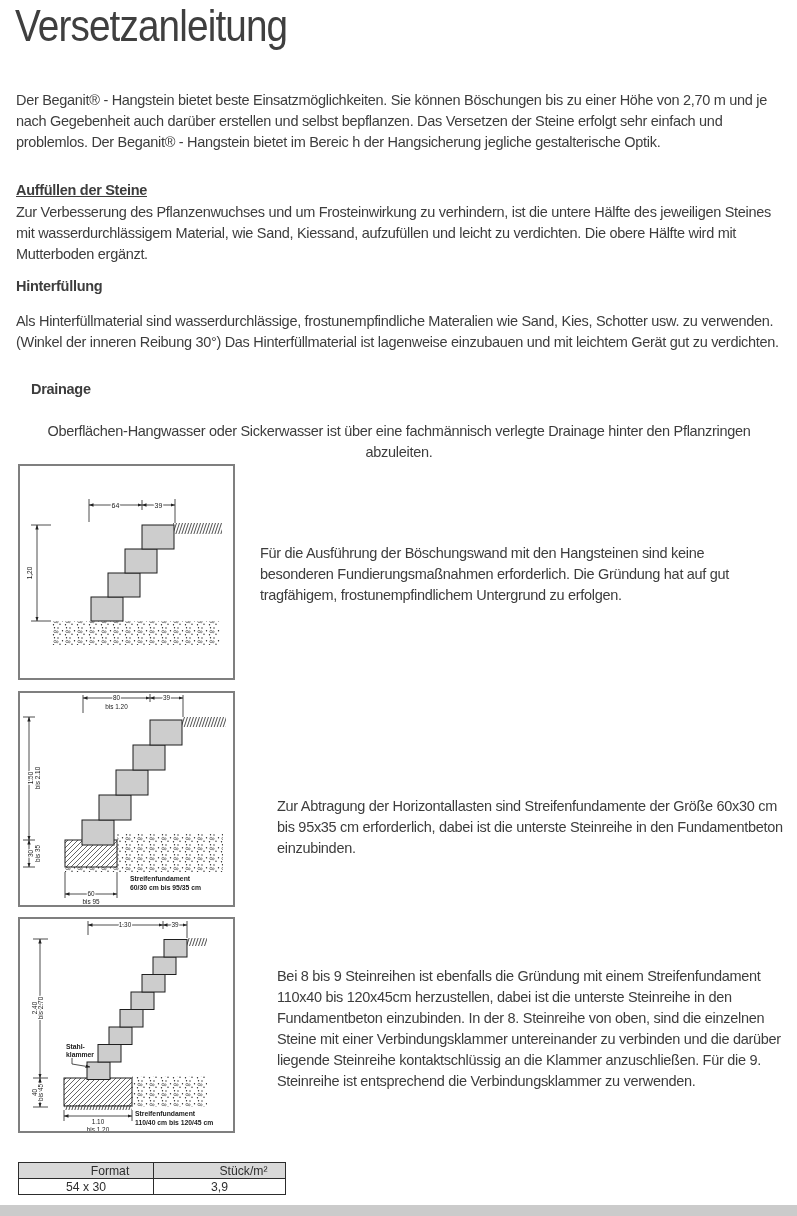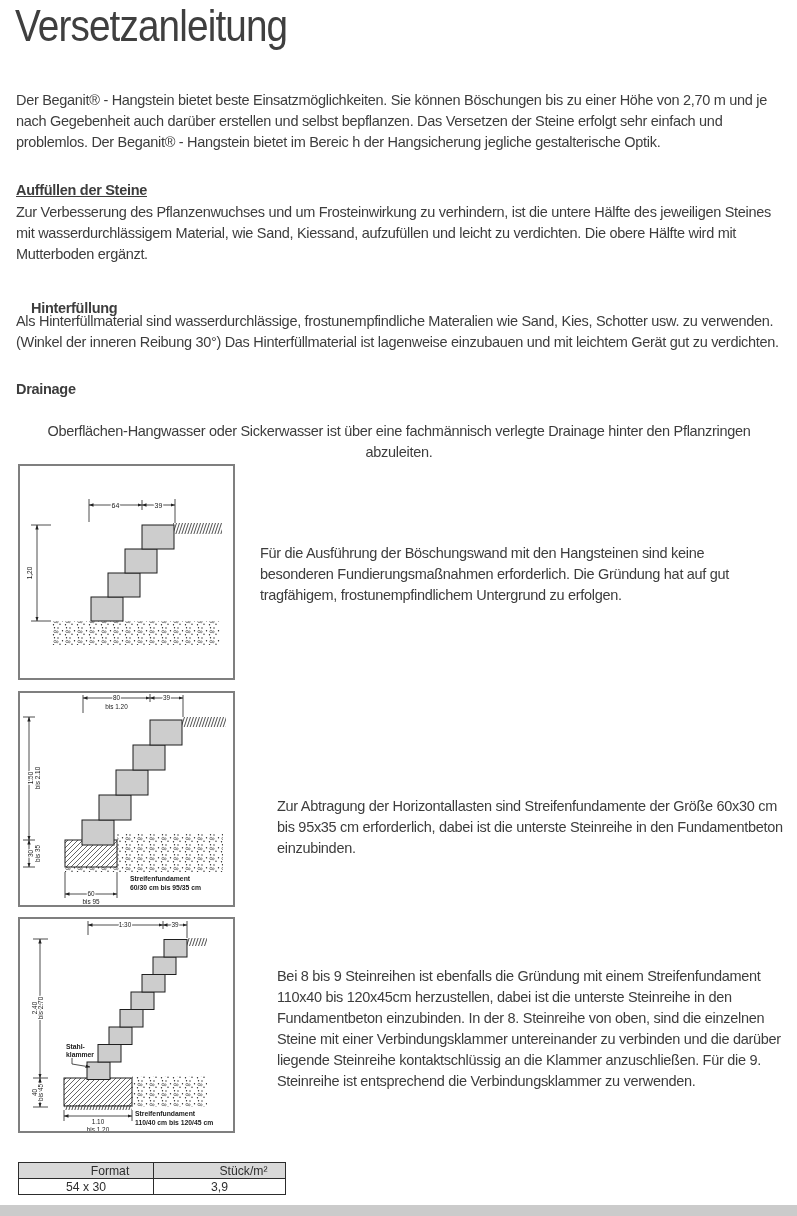--- a/index.html
+++ b/index.html
@@ -56,24 +56,24 @@
     </defs>
   </svg>
 
   <div class="title">Versetzanleitung</div>
 
   <div class="para" style="left:16px;top:90px;width:766px;">Der Beganit® - Hangstein bietet beste Einsatzmöglichkeiten. Sie können Böschungen bis zu einer Höhe von 2,70 m und je nach Gegebenheit auch darüber erstellen und selbst bepflanzen. Das Versetzen der Steine erfolgt sehr einfach und problemlos. Der Beganit® - Hangstein bietet im Bereic h der Hangsicherung jegliche gestalterische Optik.</div>
 
   <div class="hdr" style="left:16px;top:182px;text-decoration:underline;">Auffüllen der Steine</div>
   <div class="para" style="left:16px;top:202px;width:766px;">Zur Verbesserung des Pflanzenwuchses und um Frosteinwirkung zu verhindern, ist die untere Hälfte des jeweiligen Steines mit wasserdurchlässigem Material, wie Sand, Kiessand, aufzufüllen und leicht zu verdichten. Die obere Hälfte wird mit Mutterboden ergänzt.</div>
 
-  <div class="hdr" style="left:16px;top:300px;margin-left:15px;">Hinterfüllung</div>
+  <div class="hdr" style="left:16px;top:278px;">Hinterfüllung</div>
   <div class="para" style="left:16px;top:311px;width:766px;">Als Hinterfüllmaterial sind wasserdurchlässige, frostunempfindliche Materalien wie Sand, Kies, Schotter usw. zu verwenden. (Winkel der inneren Reibung 30°) Das Hinterfüllmaterial ist lagenweise einzubauen und mit leichtem Gerät  gut zu verdichten.</div>
 
-  <div class="hdr" style="left:16px;top:381px;">Drainage</div>
+  <div class="hdr" style="left:31px;top:381px;">Drainage</div>
   <div class="para" style="left:16px;top:421px;width:766px;text-align:center;">Oberflächen-Hangwasser oder Sickerwasser ist über eine fachmännisch verlegte Drainage hinter den Pflanzringen abzuleiten.</div>
 
   <div class="figbox" style="top:464px;">
     <svg viewBox="0 0 213 212">
       <g>
         <rect x="32" y="155" width="168" height="24" fill="url(#pat-stip)"></rect>
       </g>
       <g>
         <rect x="153" y="57" width="49" height="11" fill="url(#pat-soil)"></rect>
       </g>

